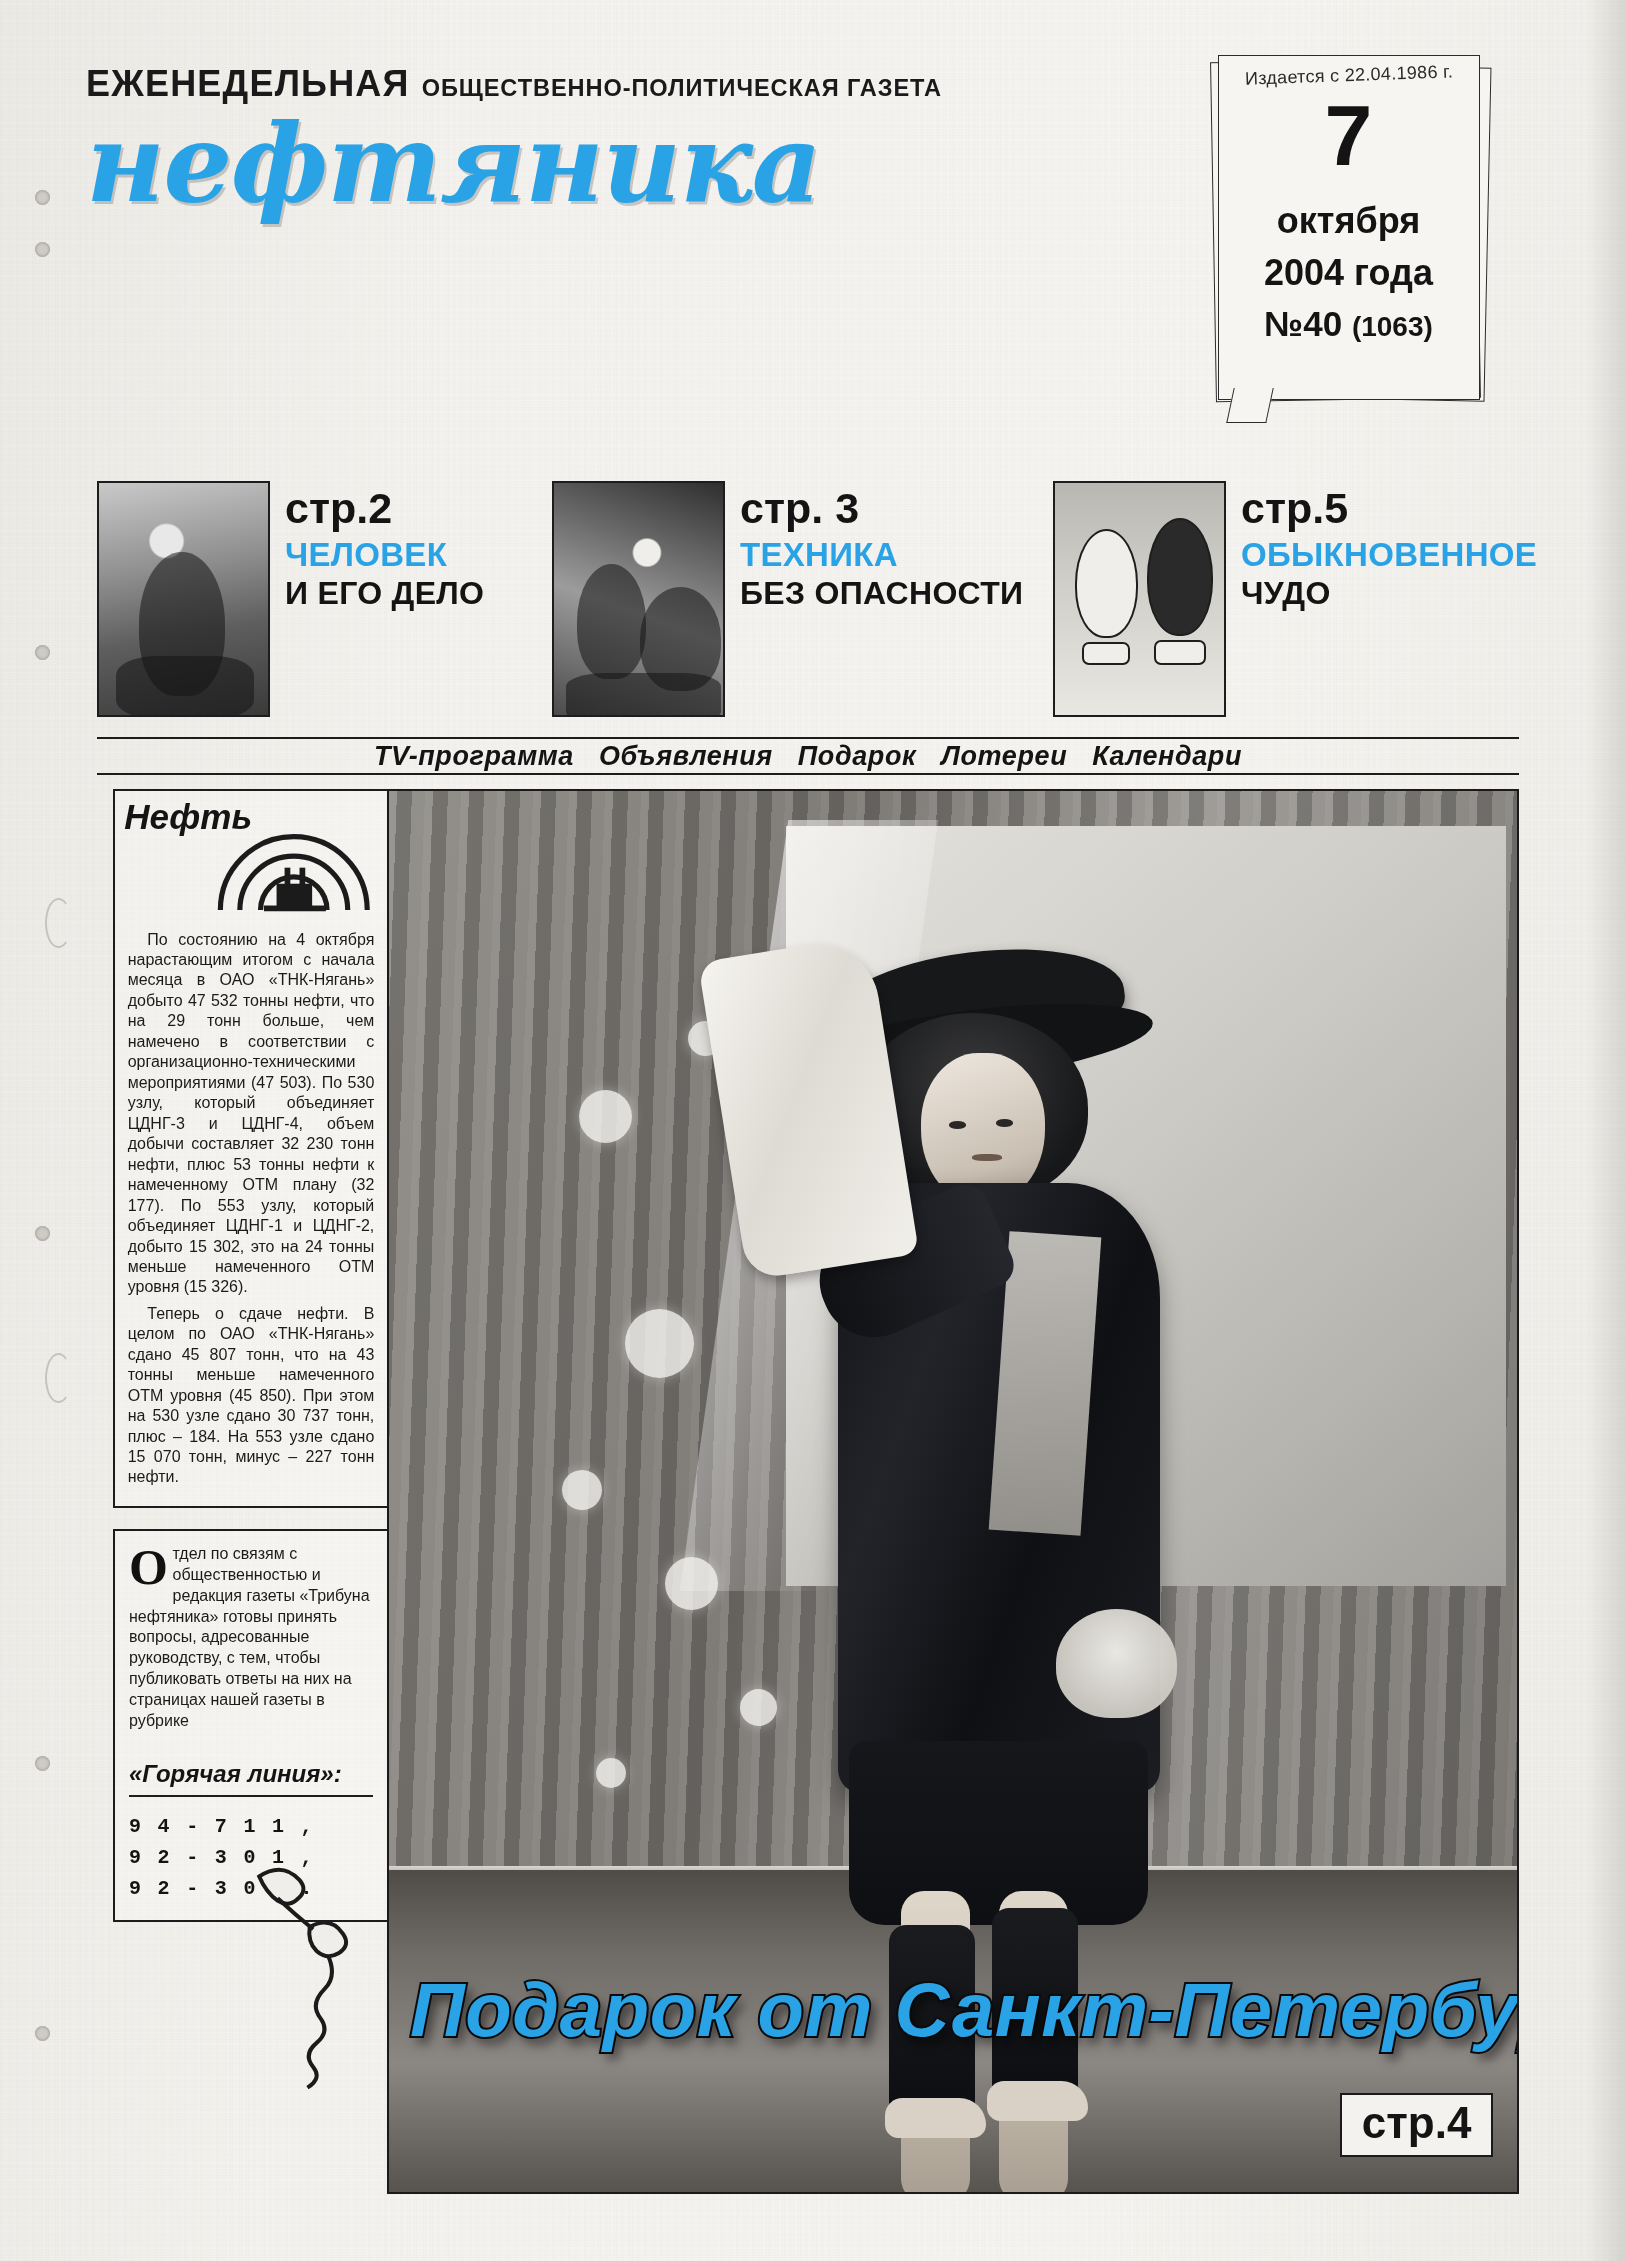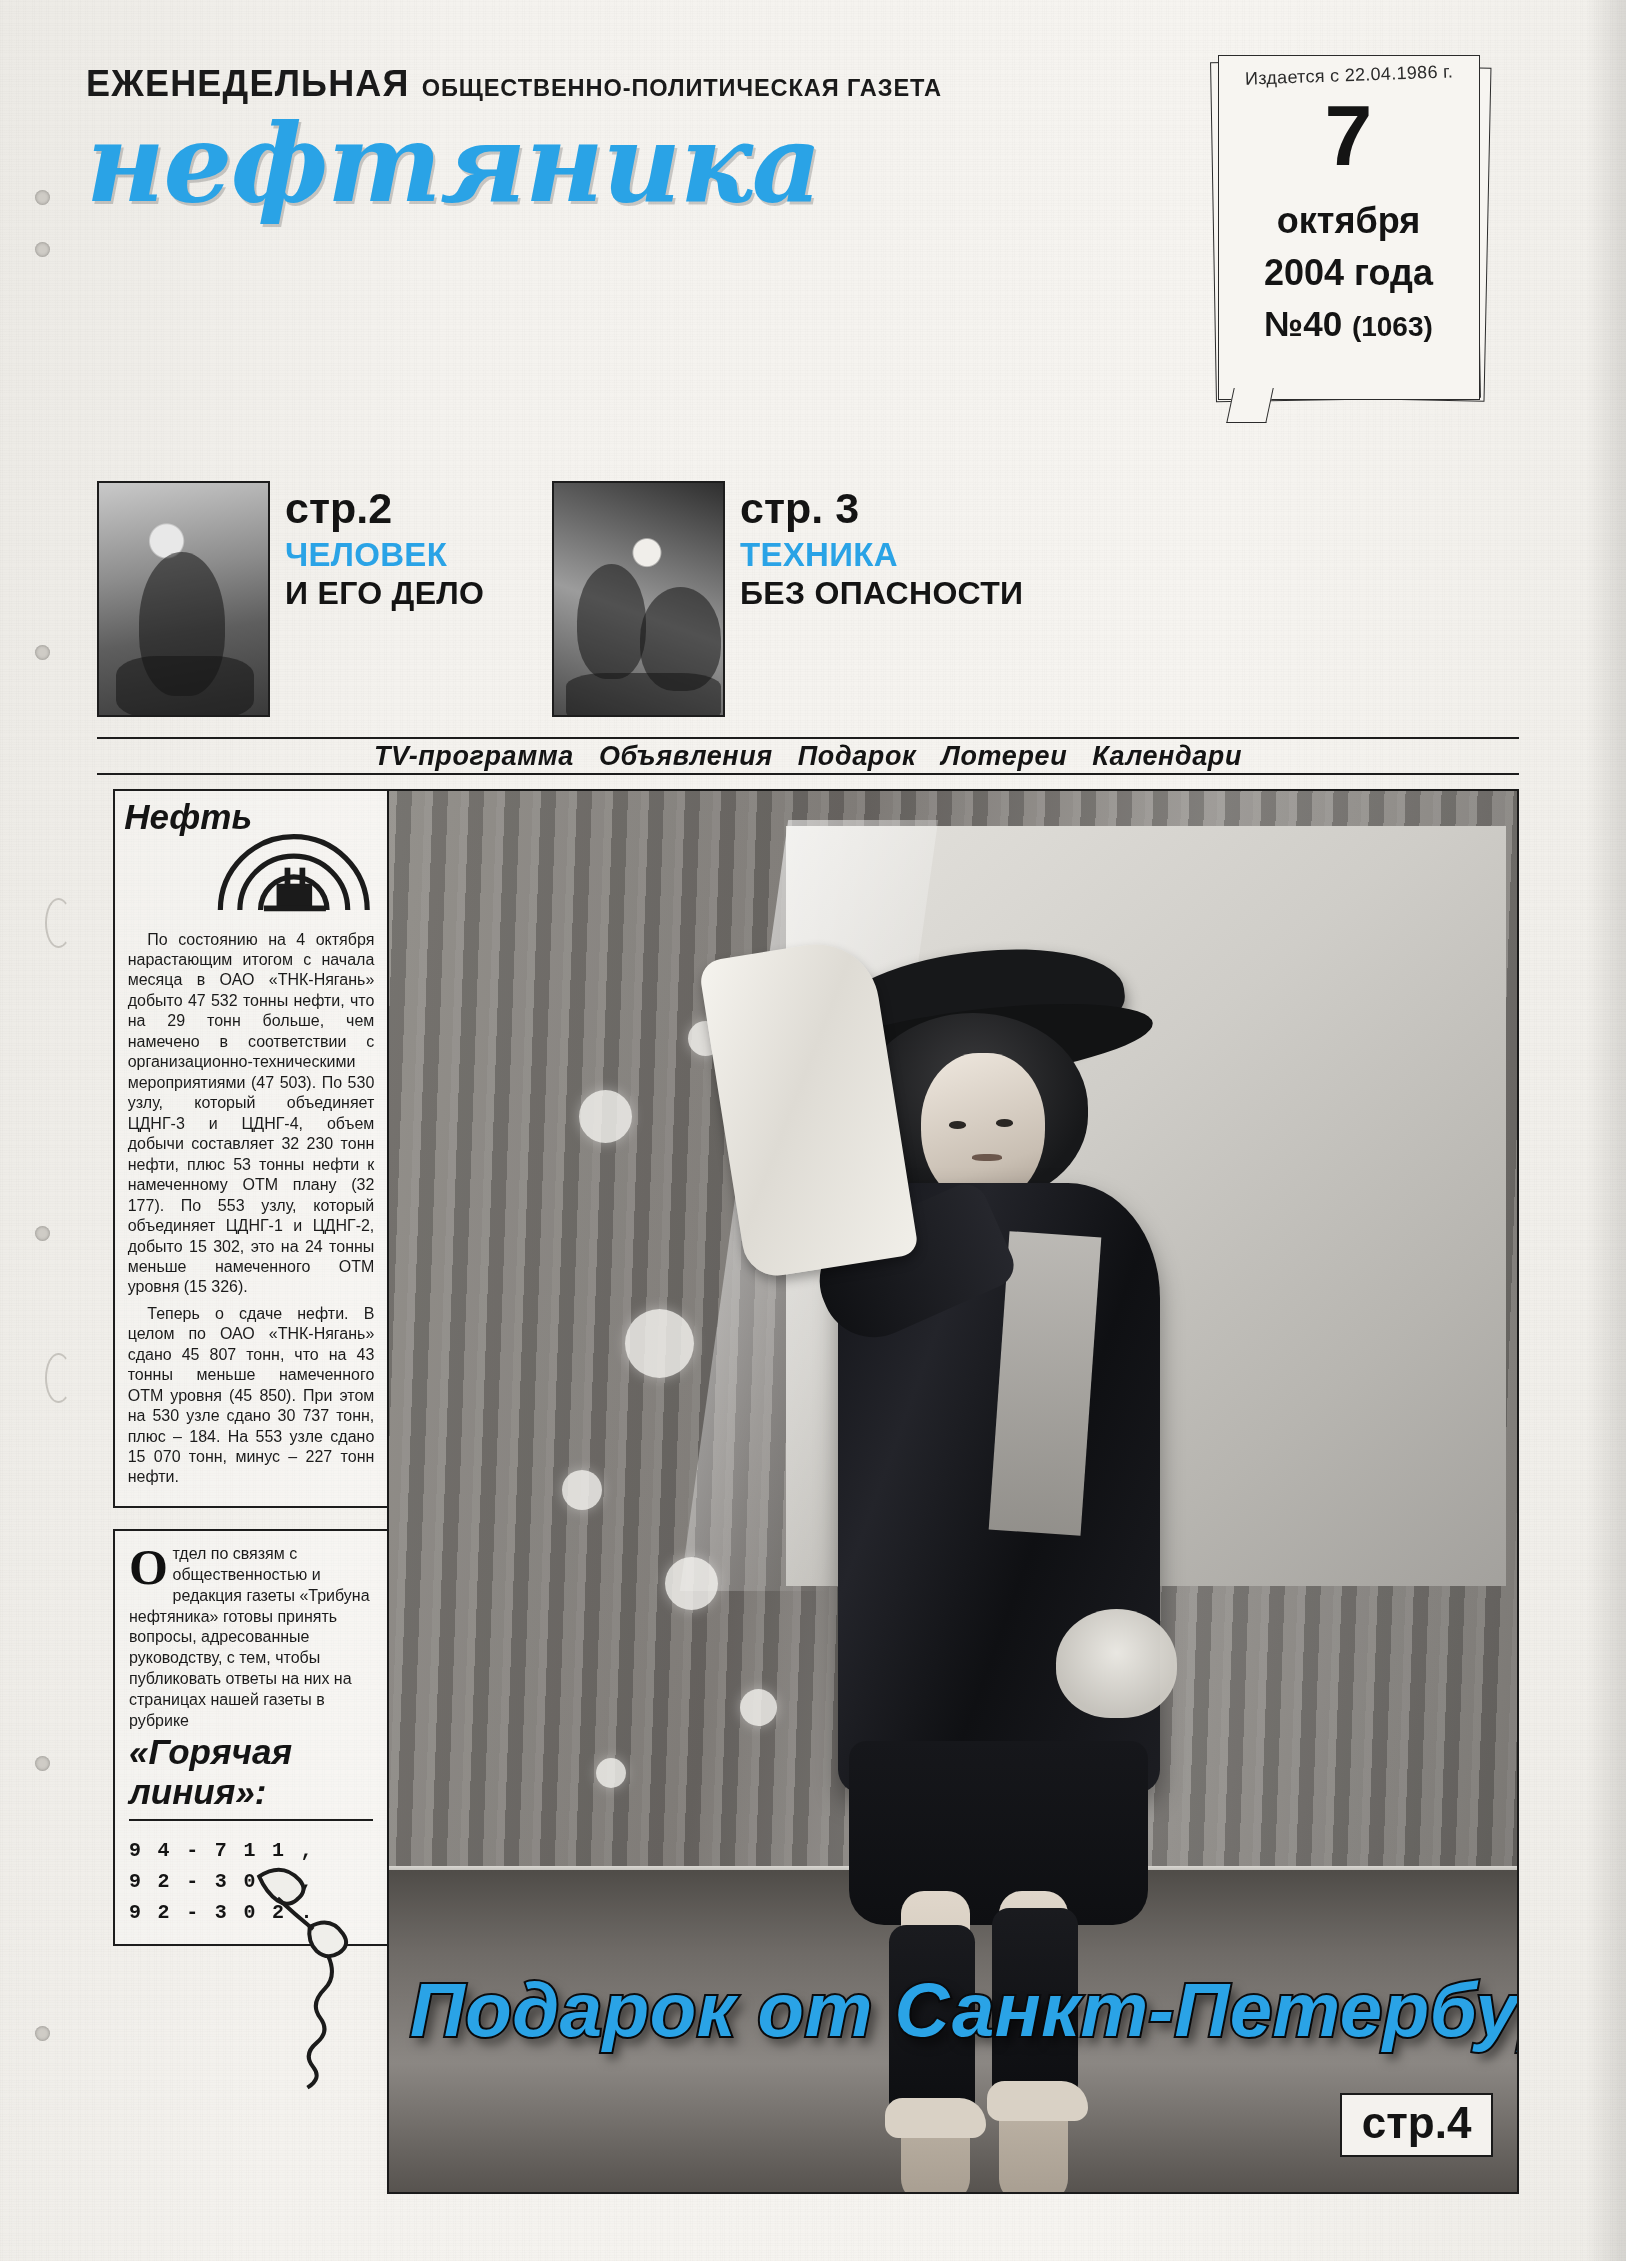--- a/index.html
+++ b/index.html
@@ -152,21 +152,21 @@
     text-align:justify; text-indent:19.6px;
   }
 
   .hot-box { margin-top:21px; padding:12.7px 14px 16px 14px; position:relative; }
   .hot-text { font-size:16px; line-height:1.3; color:#1b1b1b; text-align:left; }
   .hot-text .dropcap {
     float:left; font-size:50px; line-height:.78; font-weight:bold; padding:3.5px 4.6px 0 0; color:#111;
     font-family:"Liberation Serif", serif;
   }
   .hot-title {
-    margin-top:1px; font-size:35px; font-weight:bold; font-style:italic; color:#141414;
+    margin-top:29px; font-size:24px; font-weight:bold; font-style:italic; color:#141414;
     border-bottom:2.3px solid #1c1c1c; padding-bottom:7px;
   }
   .phones { margin-top:14px; font-family:"Liberation Mono", monospace;
             font-size:20px; font-weight:bold; letter-spacing:2.3px; color:#141414; line-height:1.55; }
   .handset { position:absolute; right:12.7px; top:322px; width:132px; height:242px; }
 
   
   .photo-frame {
     position:absolute; left:387px; top:789px; width:1132px; height:1405px;
     border:2.3px solid #1a1a1a; overflow:hidden;
@@ -353,20 +353,33 @@
         <div class="blob" style="left:86px; top:104px; width:81px; height:104px;"></div>
         <div class="blob" style="left:11.5px; top:190px; width:155px; height:52px; border-radius:26%;"></div>
       </div>
       <div class="teaser-text">
         <div class="t-page">стр. 3</div>
         <div class="t-l1">ТЕХНИКА</div>
         <div class="t-l2">БЕЗ ОПАСНОСТИ</div>
       </div>
     </div>
 
+    <div class="teaser" style="width:466px">
+      <div class="thumb ph3">
+        <div class="egg" style="left:19.6px; top:46px; width:63px; height:109px;"></div>
+        <div class="egg" style="left:92px; top:35px; width:66px; height:118px; background:#2a2a2a;"></div>
+        <div class="egg" style="left:26.5px; top:159px; width:48px; height:23px; border-radius:7px;"></div>
+        <div class="egg" style="left:99px; top:157px; width:52px; height:25px; border-radius:7px;"></div>
+      </div>
+      <div class="teaser-text">
+        <div class="t-page">стр.5</div>
+        <div class="t-l1">ОБЫКНОВЕННОЕ</div>
+        <div class="t-l2">ЧУДО</div>
+      </div>
+    </div>
   </div>
 
   <div class="contents-bar">
     <span>TV-программа</span>
     <span>Объявления</span>
     <span>Подарок</span>
     <span>Лотереи</span>
     <span>Календари</span>
   </div>
 

